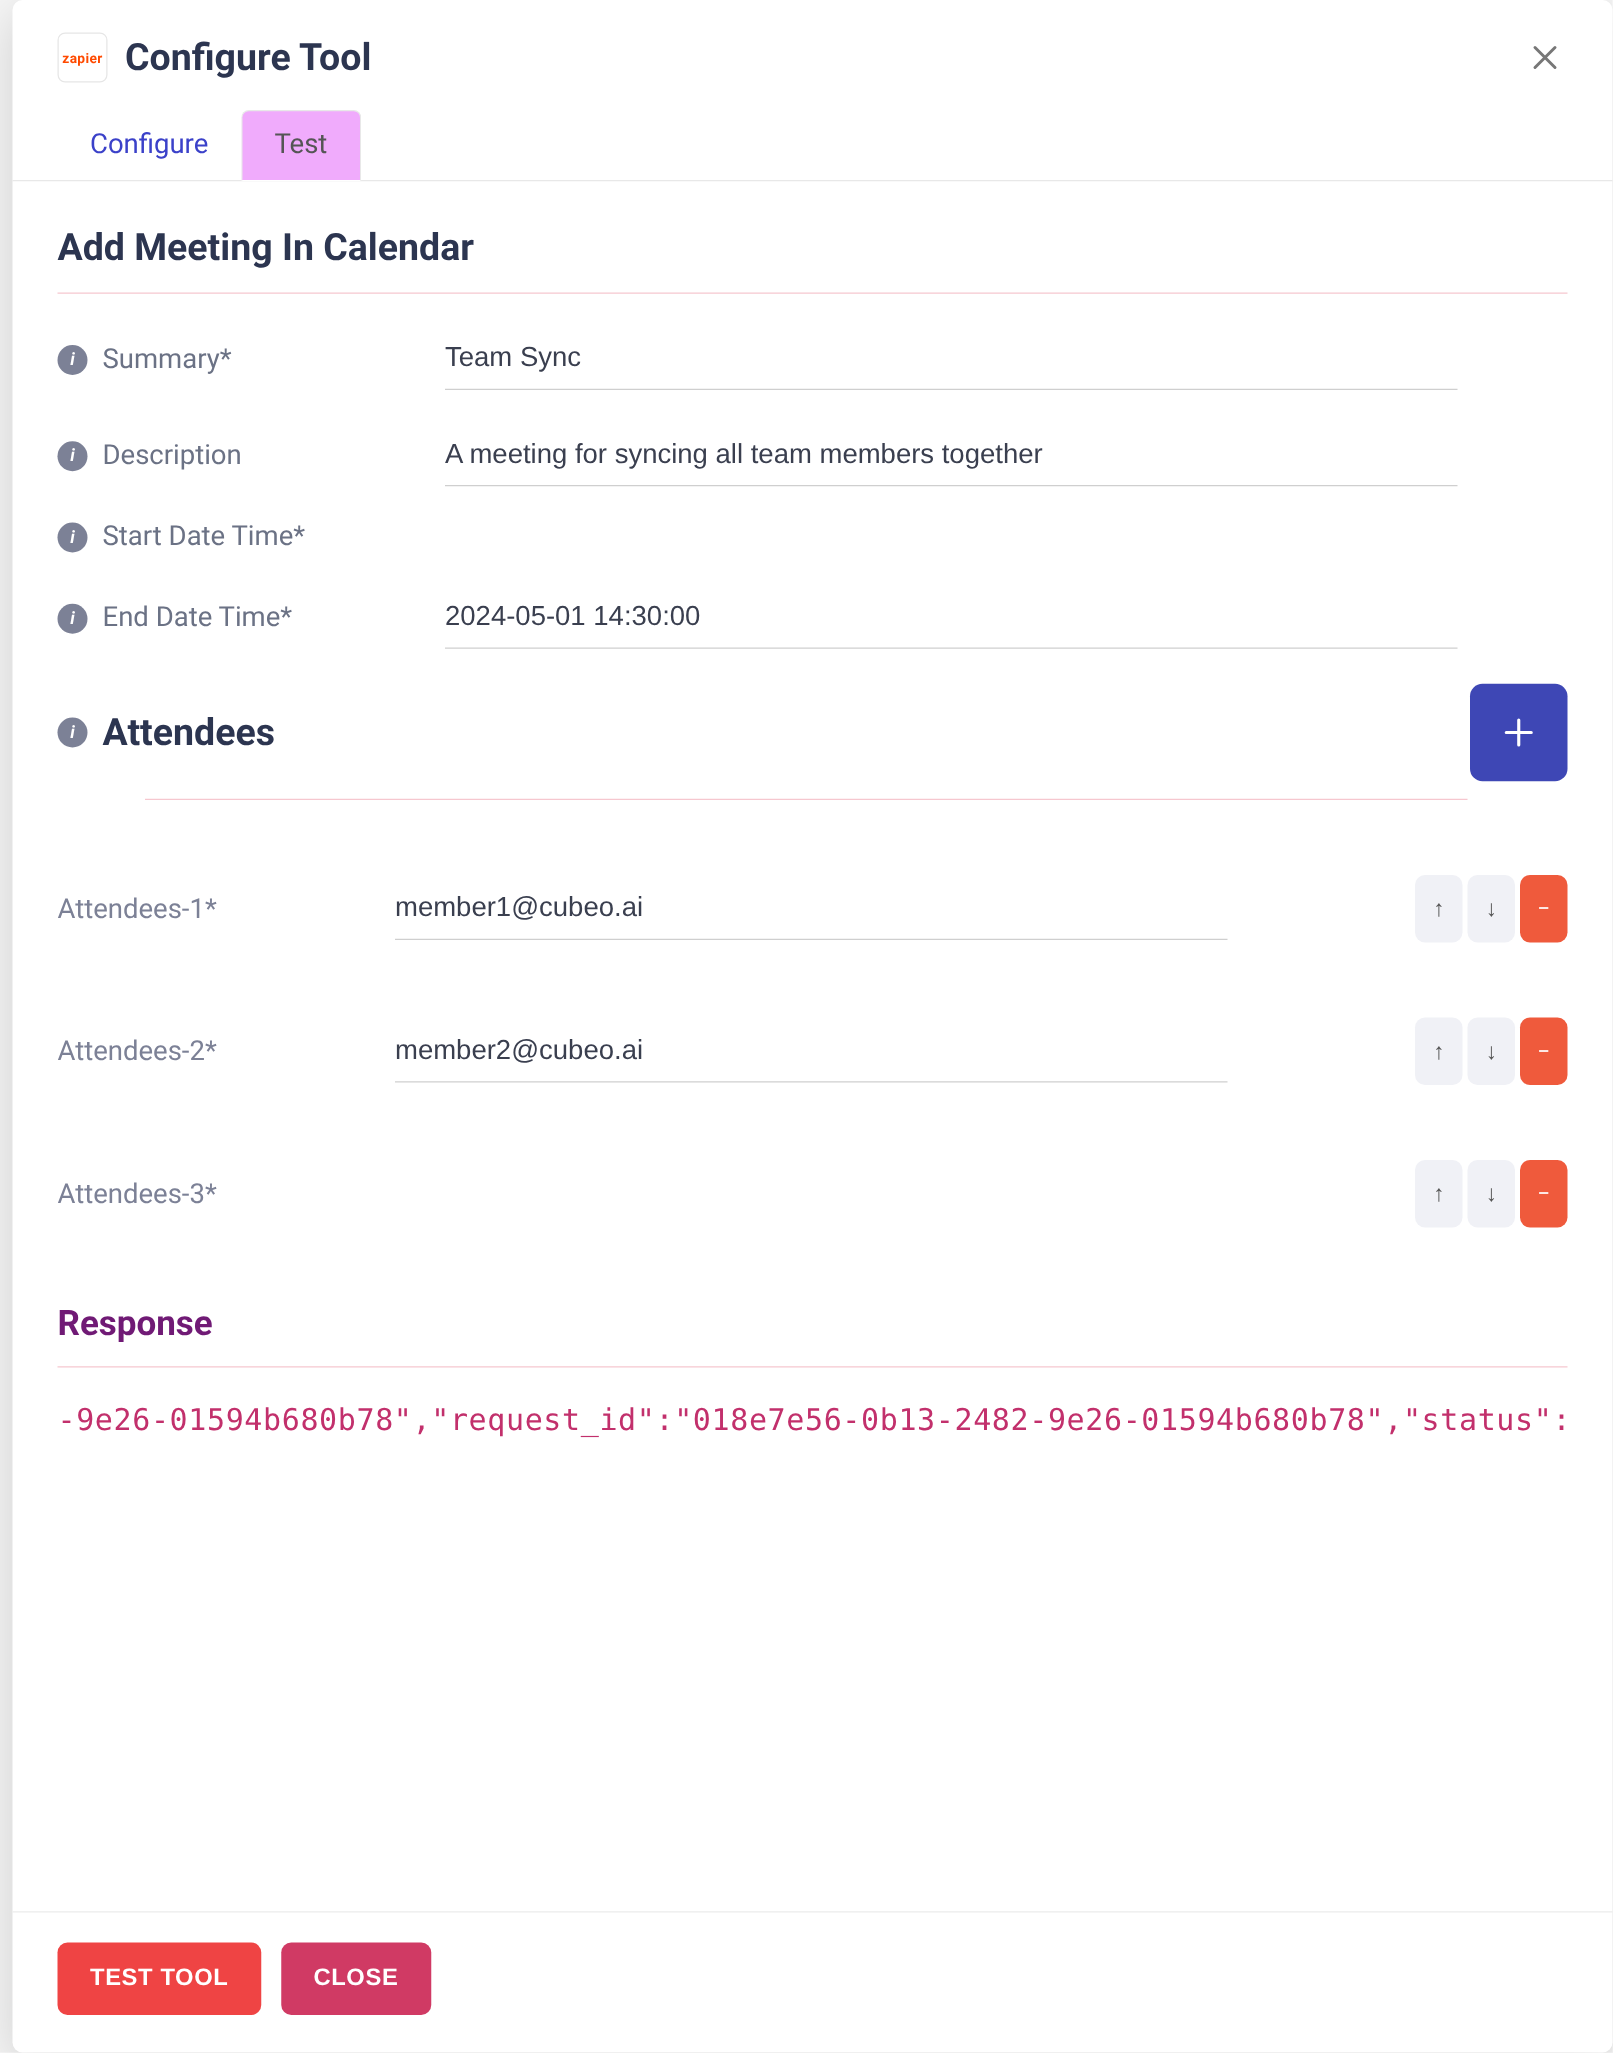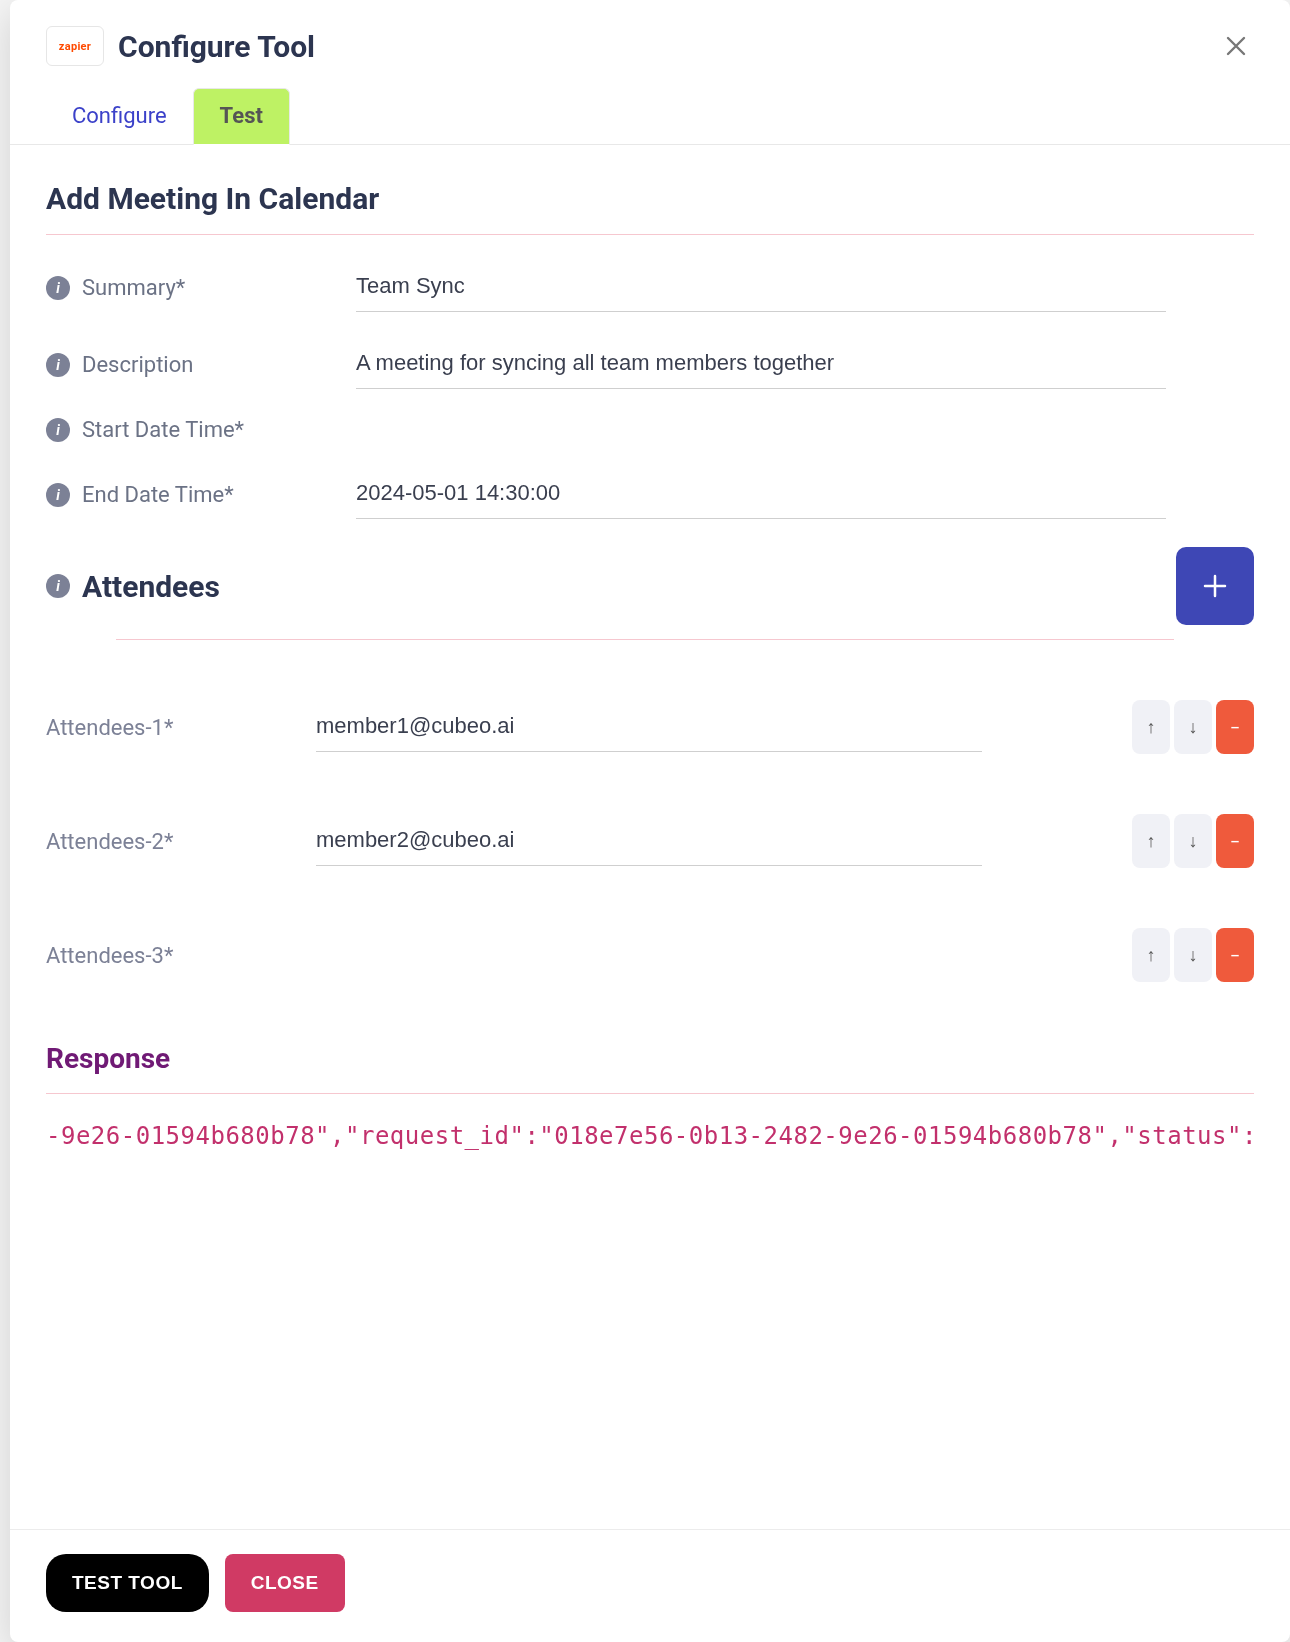--- a/index.html
+++ b/index.html
@@ -20,21 +20,21 @@
       flex-direction: column;
       font-size: 21px;
     }
     
     .modal-header {
       display: flex;
       align-items: center;
       padding: 26px 36px 0 36px;
     }
     .app-logo {
-      width: 58px; height: 40px;
+      width: 40px; height: 40px;
       border: 1px solid #e6e6e6;
       border-radius: 6px;
       display: flex;
       align-items: center;
       justify-content: center;
       font-size: 11px;
       color: #ff4a00;
       font-weight: 700;
       letter-spacing: .3px;
       margin-right: 14px;
@@ -68,22 +68,21 @@
       cursor: pointer;
       position: relative;
     }
     .tab.active-secondary { color: #3b41c9; }
     .tab.active {
       color: #555;
       border: 1px solid #e8e8e8;
       border-bottom: 1px solid #fff;
       border-radius: 6px 6px 0 0;
       margin-bottom: -1px;
-      background: #bef264;
-      font-weight: bold;
+      background: #f0abfc;
     }
     
     .modal-body {
       flex: 1;
       overflow: auto;
       padding: 24px 36px 10px 36px;
     }
     .section-title {
       font-size: 30px;
       font-weight: 700;
@@ -226,21 +225,21 @@
     .btn {
       border: none;
       border-radius: 8px;
       padding: 18px 26px;
       font-size: 19px;
       font-weight: 700;
       letter-spacing: .5px;
       cursor: pointer;
       color: #fff;
     }
-    .btn-green { background: #000000; border-radius: 20px; }
+    .btn-green { background: #ef4444; }
     .btn-pink  { background: #d03a64; }
     svg { display:block; }
   </style>
 </head>
 <body>
 
 <div class="modal">
 
   <div class="modal-header">
     <div class="app-logo">zapier</div>

